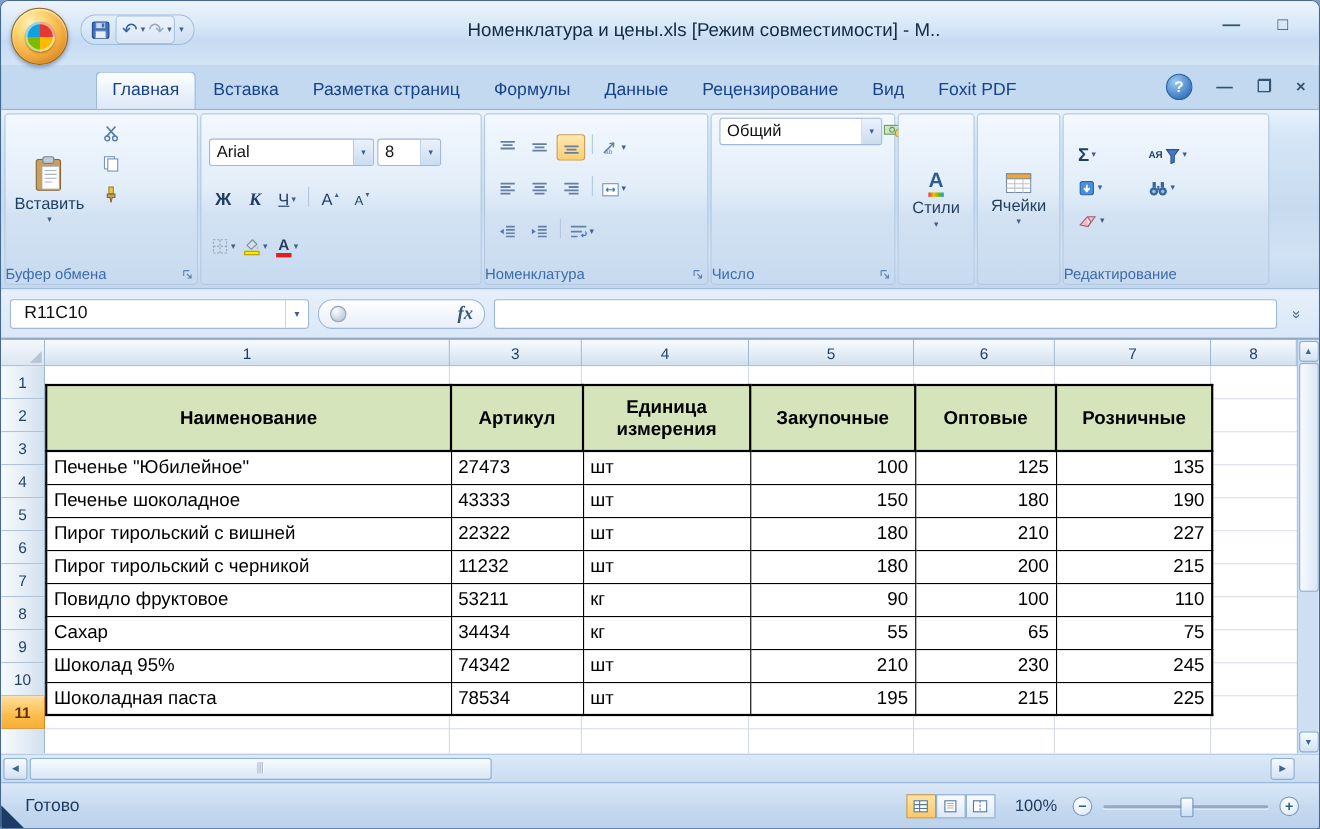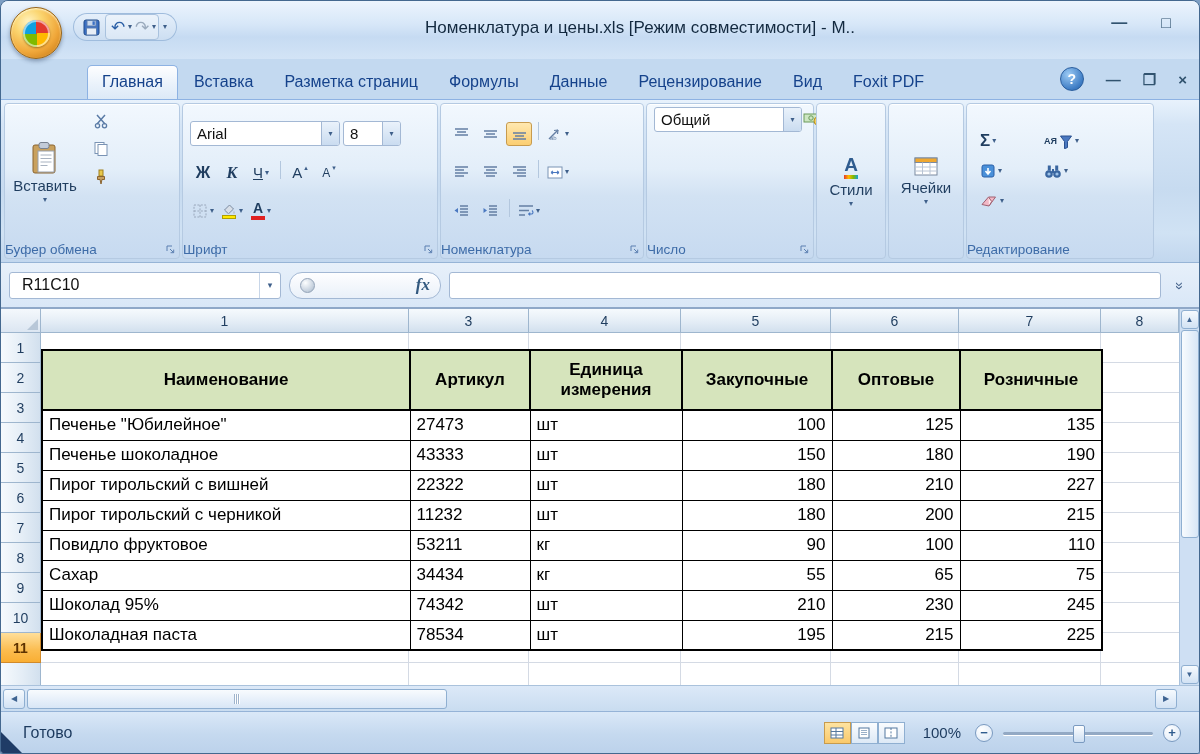--- a/index.html
+++ b/index.html
@@ -286,27 +286,20 @@
           </div>
           <div class="sb">
             <span class="icon-stack">
               <span class="fc-a">А</span>
               <i class="bar red"></i>
             </span>
             <span class="ddv">▾</span>
           </div>
         </div>
       </div>
-      <div class="rg-label">
-        <span>Шрифт</span>
-        <svg class="launcher" width="11" height="11" viewBox="0 0 11 11">
-          <path d="M2 2 h5 M2 2 v5" stroke="#5B7FB0" fill="none"></path>
-            <path d="M5 5 l3.5 3.5 M8.7 5.6 v3.1 h-3.1" stroke="#5B7FB0" fill="none"></path>
-        </svg>
-      </div>
     </div>
 
     <div class="rgroup" style="width:204px">
       <div class="rg-body" style="flex-direction:column;justify-content:space-evenly;padding:3px 7px">
         <div class="rrow">
           <div class="sb">
             <svg width="15" height="14" viewBox="0 0 15 14">
                 <path d="M1 2 h13 M3 5 h9 M1 8 h13" stroke="#647FA4" stroke-width="1.6" fill="none"></path>
               </svg>
           </div>

